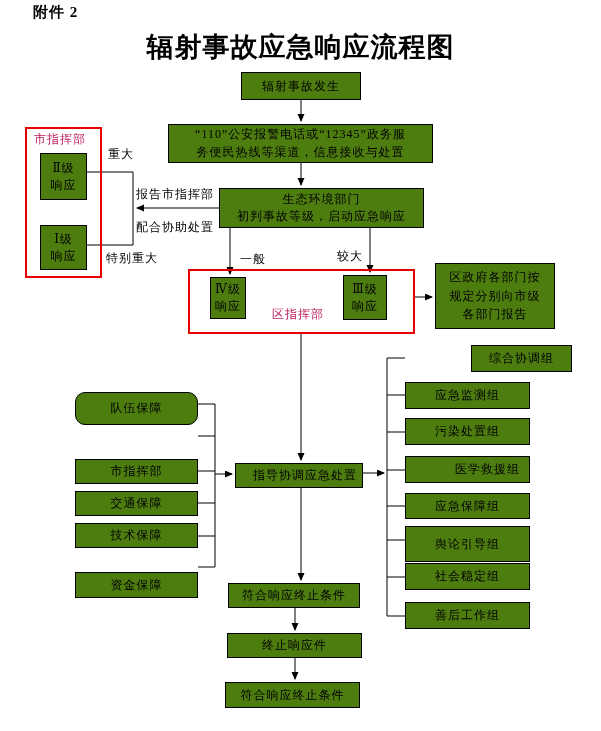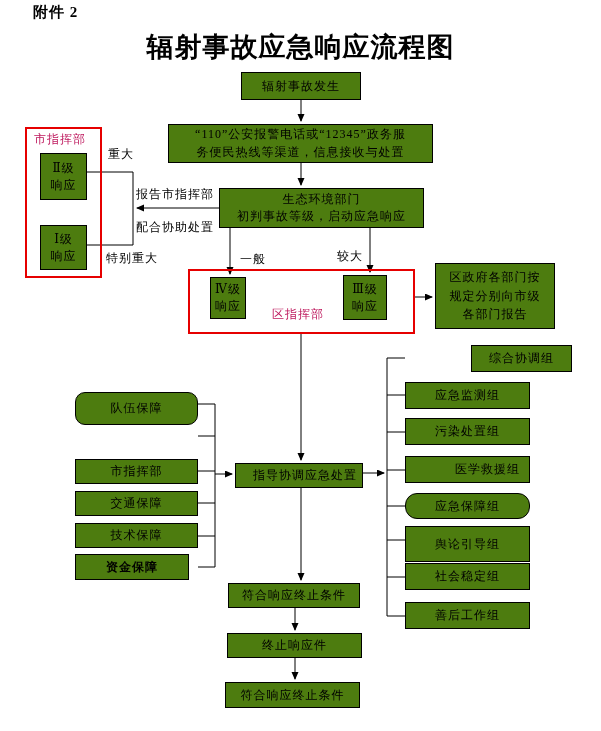--- a/index.html
+++ b/index.html
@@ -136,21 +136,21 @@
   </div>
   <div class="box" style="left:75px; top:459px; width:123px; height:25px;">
     <span>市指挥部</span>
   </div>
   <div class="box" style="left:75px; top:491px; width:123px; height:25px;">
     <span>交通保障</span>
   </div>
   <div class="box" style="left:75px; top:523px; width:123px; height:25px;">
     <span>技术保障</span>
   </div>
-  <div class="box" style="left:75px; top:554px; width:114px; height:26px;font-weight:bold;">
+  <div class="box" style="left:75px; top:572px; width:123px; height:26px;">
     <span>资金保障</span>
   </div>
 
   <div class="box" style="left:235px; top:463px; width:128px; height:25px;padding-left:12px;">
     <span>指导协调应急处置</span>
   </div>
   <div class="box" style="left:228px; top:583px; width:132px; height:25px;">
     <span>符合响应终止条件</span>
   </div>
   <div class="box" style="left:227px; top:633px; width:135px; height:25px;">
@@ -165,21 +165,21 @@
   </div>
   <div class="box" style="left:405px; top:382px; width:125px; height:27px;">
     <span>应急监测组</span>
   </div>
   <div class="box" style="left:405px; top:418px; width:125px; height:27px;">
     <span>污染处置组</span>
   </div>
   <div class="box" style="left:405px; top:456px; width:125px; height:27px;padding-left:40px;">
     <span>医学救援组</span>
   </div>
-  <div class="box" style="left:405px; top:493px; width:125px; height:26px;border-radius:12px;">
+  <div class="box" style="left:405px; top:493px; width:125px; height:26px;">
     <span>应急保障组</span>
   </div>
   <div class="box" style="left:405px; top:526px; width:125px; height:36px;">
     <span>舆论引导组</span>
   </div>
   <div class="box" style="left:405px; top:563px; width:125px; height:27px;">
     <span>社会稳定组</span>
   </div>
   <div class="box" style="left:405px; top:602px; width:125px; height:27px;">
     <span>善后工作组</span>

